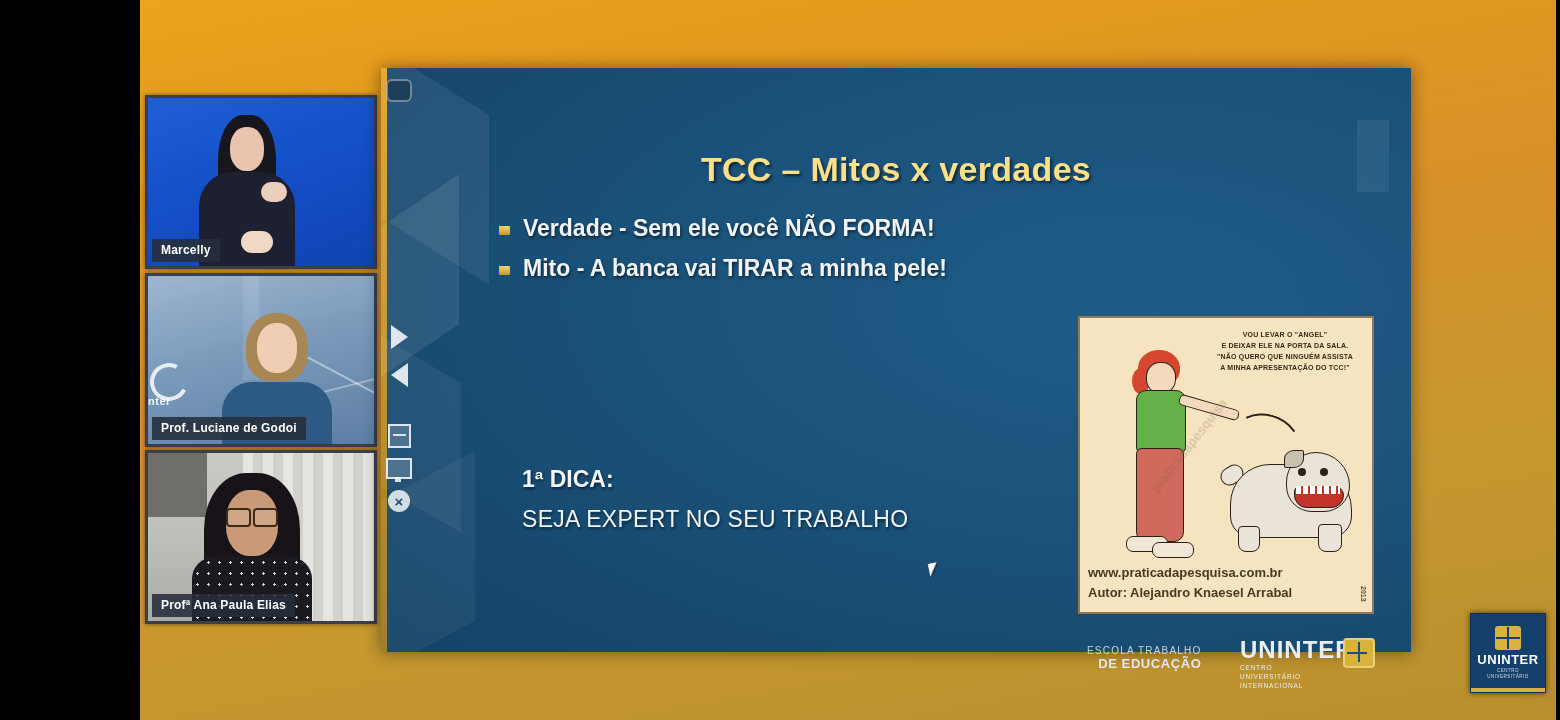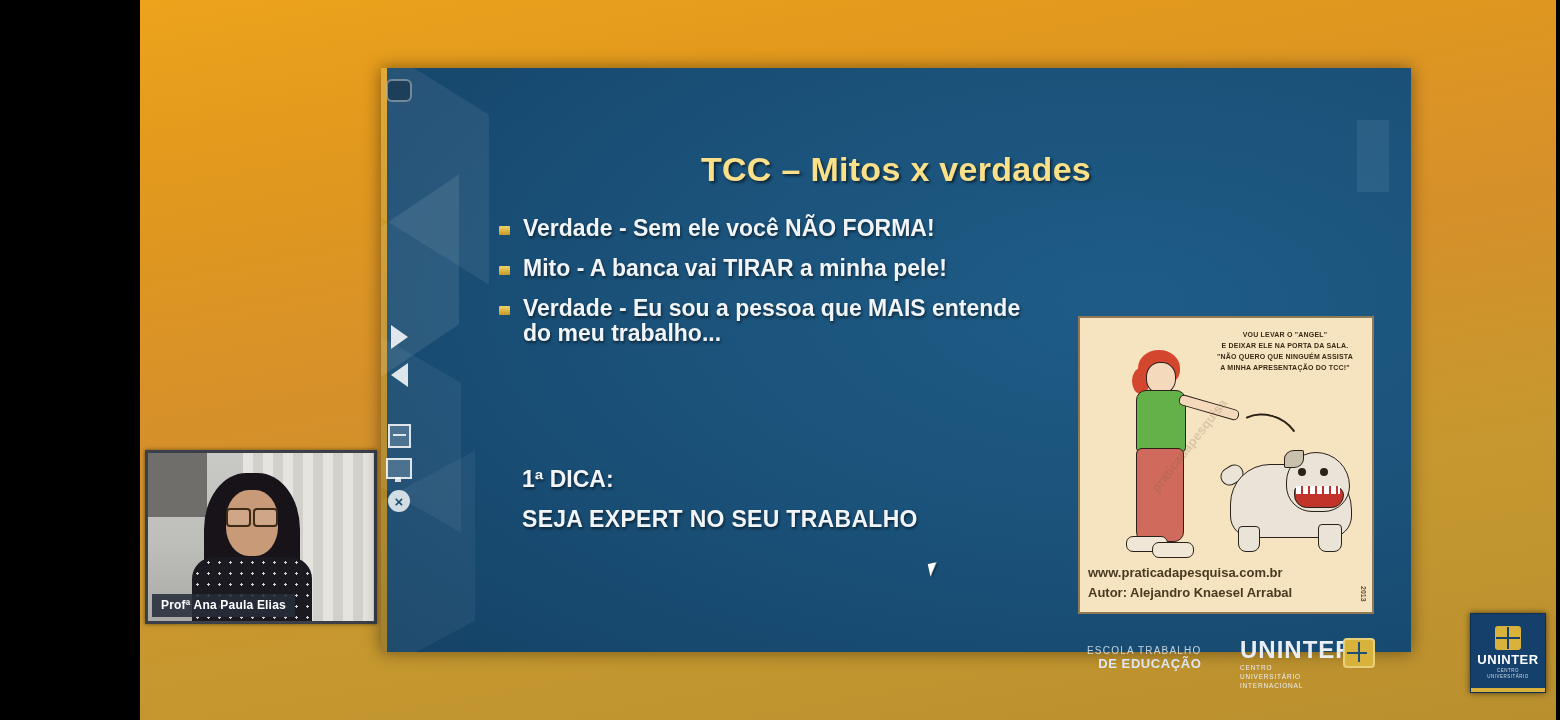--- a/index.html
+++ b/index.html
@@ -84,21 +84,21 @@
 
   .bullets{position:absolute;left:110px;top:148px;width:560px;}
   .bullet{position:relative;padding-left:32px;margin-bottom:14px;
     color:#f2f5f8;font-size:23px;font-weight:bold;line-height:1.12;
     text-shadow:1px 2px 3px rgba(0,0,0,.55);}
   .bullet::before{content:"";position:absolute;left:8px;top:10px;width:11px;height:9px;
     background:linear-gradient(180deg,#f3d46a,#c39a22);border-radius:1px;}
 
   .tip{position:absolute;left:141px;top:398px;color:#f2f5f8;font-size:23px;font-weight:bold;
     text-shadow:1px 2px 3px rgba(0,0,0,.55);}
-  .tip2{position:absolute;left:141px;top:438px;color:#f2f5f8;font-size:23px;font-weight:bold;
+  .tip2{position:absolute;left:141px;top:438px;color:#f2f5f8;font-size:23px;font-weight:normal;
     letter-spacing:.3px;text-shadow:1px 2px 3px rgba(0,0,0,.55);}
 
   
   .cartoon{position:absolute;left:697px;top:248px;width:292px;height:294px;
     background:#f6e3c0;border:2px solid #8f7a55;overflow:hidden;}
   .c-caption{position:absolute;right:6px;top:12px;width:162px;text-align:center;
     color:#3a2a15;font-size:7px;line-height:1.55;font-weight:bold;letter-spacing:.2px;}
   .c-wm{position:absolute;left:52px;top:120px;color:rgba(120,100,70,.22);font-size:13px;
     font-weight:bold;transform:rotate(-52deg);white-space:nowrap;}
   .c-credit{position:absolute;left:8px;bottom:10px;color:#4a3a22;font-size:13px;line-height:1.5;font-weight:bold;}
@@ -191,21 +191,46 @@
 </style>
 </head>
 <body>
 
 <div class="stage">
 
   <div class="gold-bg"></div>
   <div class="letterbox-l"></div>
   <div class="letterbox-r"></div>
 
-
+  <div class="tile t1">
+    <div class="vid">
+      <div class="bg1"></div>
+      <div class="p1-hair"></div>
+      <div class="p1-face"></div>
+      <div class="p1-body"></div>
+      <div class="p1-hand"></div>
+      <div class="p1-hand2"></div>
+    </div>
+    <div class="namebar">Marcelly</div>
+  </div>
+
+  <div class="tile t2">
+    <div class="vid">
+      <div class="bg2"></div>
+      <div class="b2-stripe"></div>
+      <div class="b2-ray"></div>
+      <div class="b2-ray2"></div>
+      <div class="b2-logo"></div>
+      <div class="b2-logotext">nter</div>
+      <div class="p2-hair"></div>
+      <div class="p2-face"></div>
+      <div class="p2-body"></div>
+    </div>
+    <div class="namebar">Prof. Luciane de Godoi</div>
+  </div>
 
   <div class="tile t3">
     <div class="vid">
       <div class="bg3"></div>
       <div class="b3-curtain"></div>
       <div class="b3-dark"></div>
       <div class="p3-hair"></div>
       <div class="p3-face"></div>
       <div class="p3-gl">
           <i class="l"></i>
@@ -222,21 +247,20 @@
     <div class="chev chev2"></div>
     <div class="chev chev3"></div>
     <div class="chev chev4"></div>
     <div class="rightpanel"></div>
 
     <div class="slide-title">TCC – Mitos x verdades</div>
 
     <div class="bullets">
       <div class="bullet">Verdade - Sem ele você NÃO FORMA!</div>
       <div class="bullet">Mito - A banca vai TIRAR a minha pele!</div>
-      <div class="bullet">Verdade - Eu sou a pessoa que MAIS entende do meu trabalho...</div>
     </div>
 
     <div class="tip">1ª DICA:</div>
     <div class="tip2">SEJA EXPERT NO SEU TRABALHO</div>
 
     <div class="cartoon">
       <div class="c-caption">
         <div>VOU LEVAR O "ANGEL"</div>
         <div>E DEIXAR ELE NA PORTA DA SALA.</div>
         <div>"NÃO QUERO QUE NINGUÉM ASSISTA</div>

